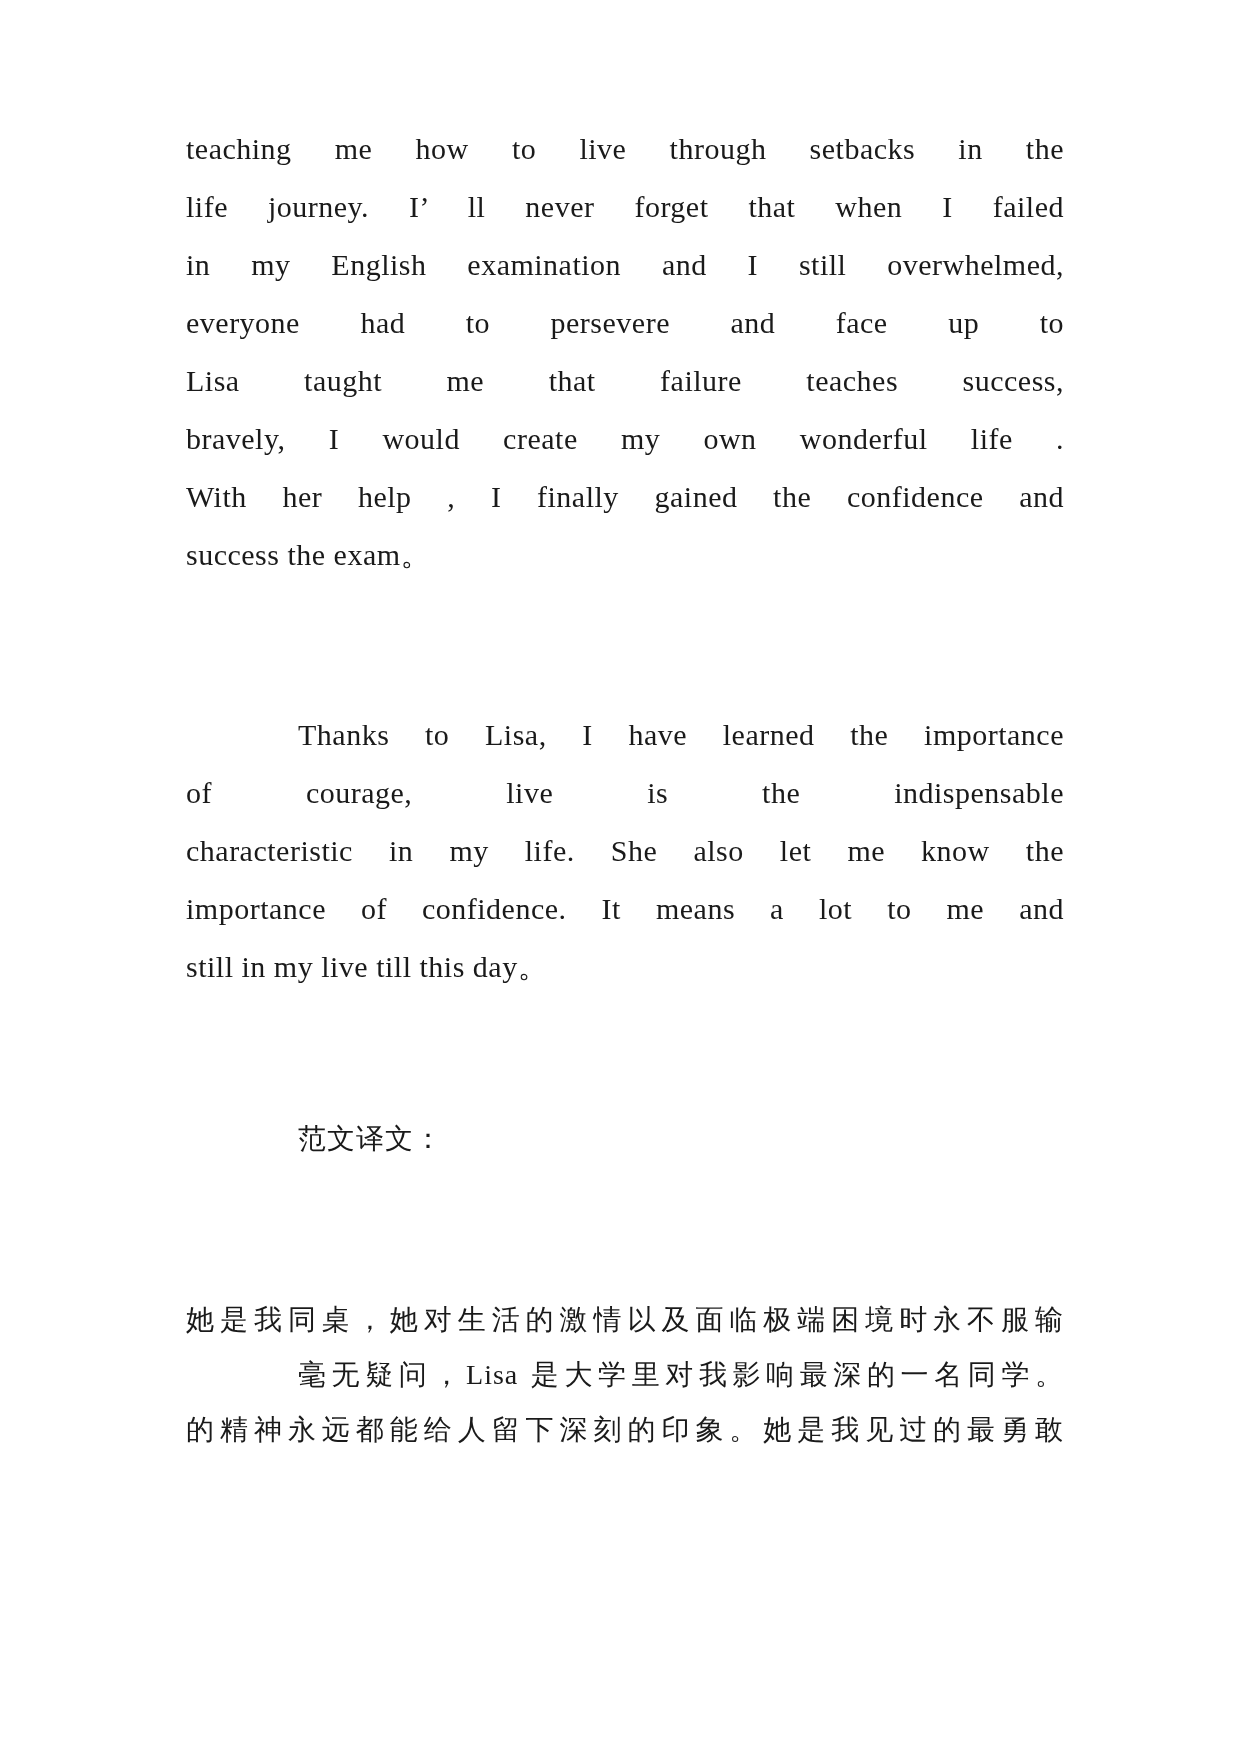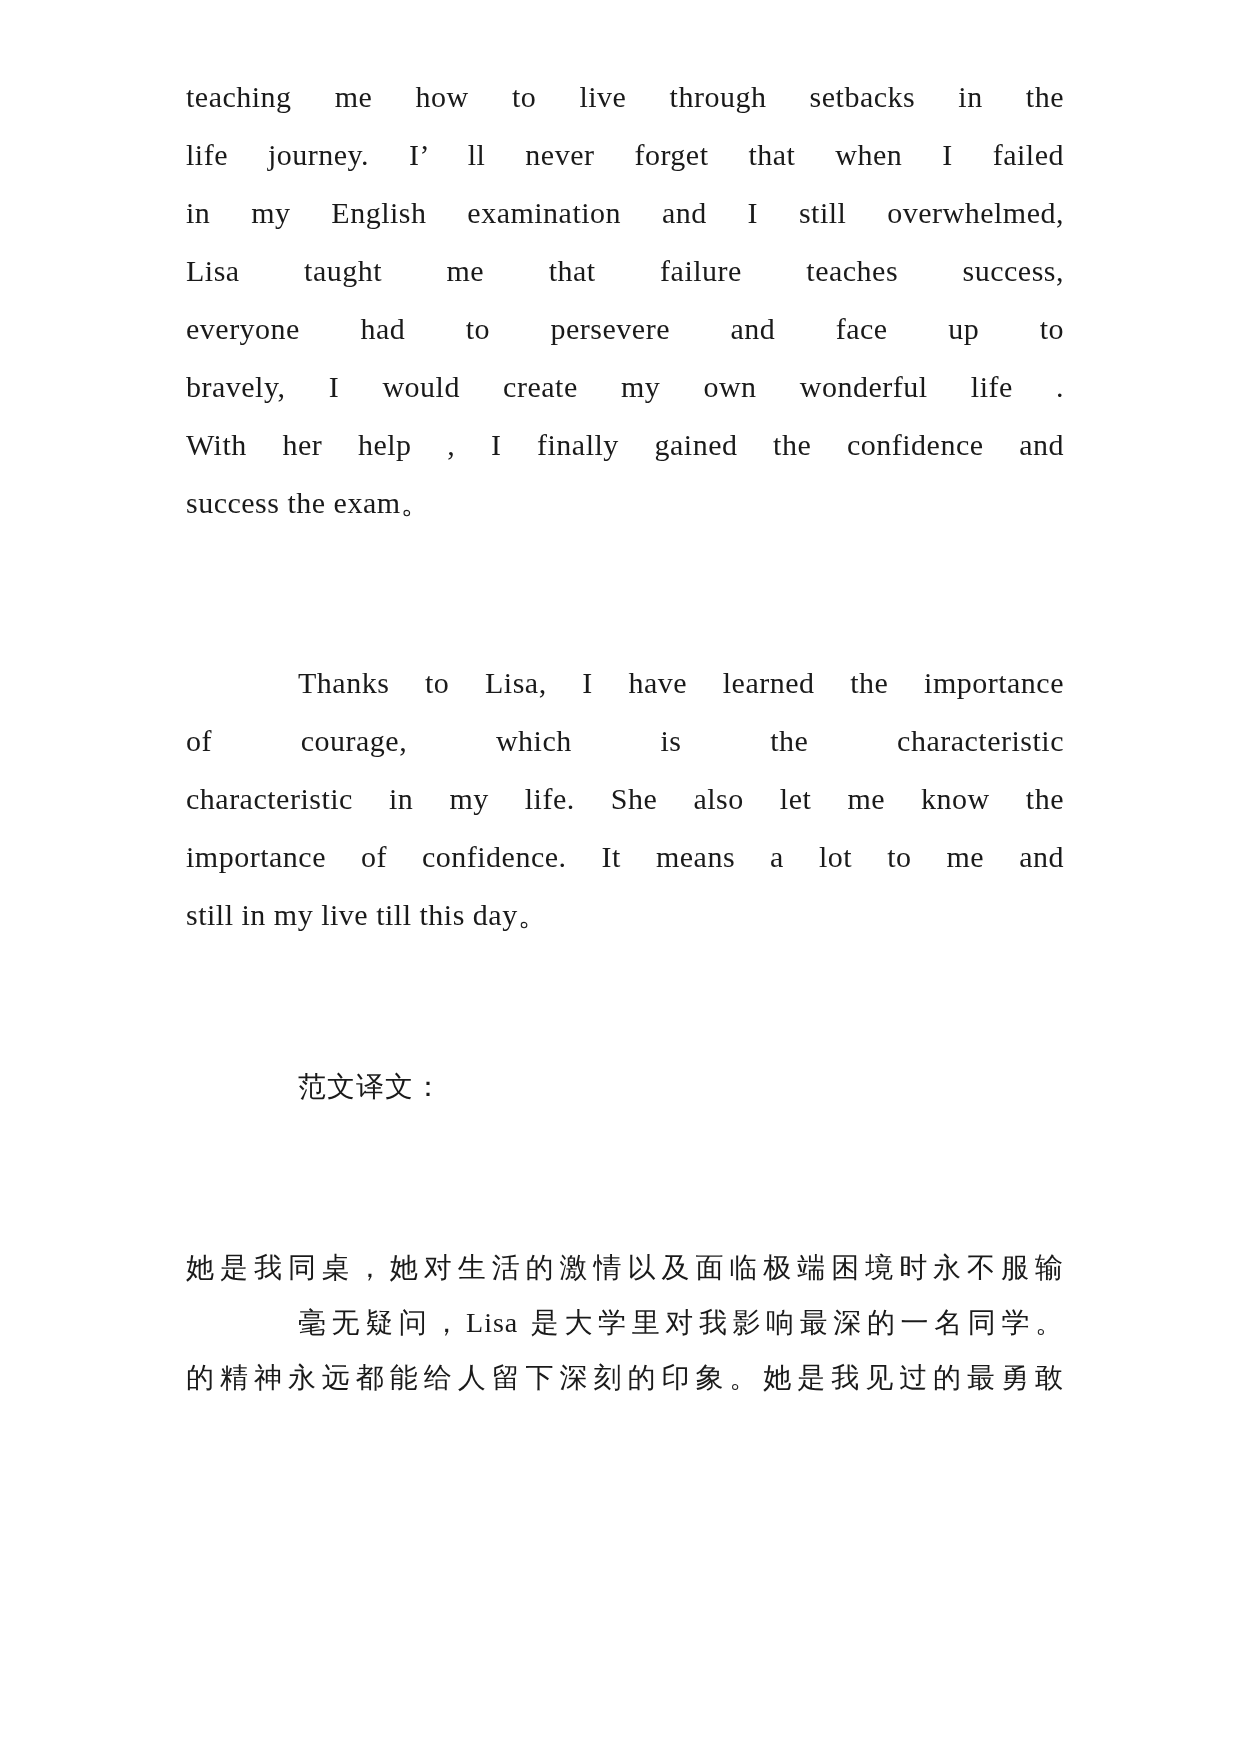--- a/index.html
+++ b/index.html
@@ -13,21 +13,21 @@
     height: 1754px;
     background: #ffffff;
     overflow: hidden;
     font-family: "Liberation Serif", "DejaVu Serif", serif;
     color: #1a1a1a;
   }
   .content {
     box-sizing: border-box;
     margin-left: 186px;
     width: 878px;
-    padding-top: 68px;
+    padding-top: 120px;
   }
   .para { margin: 0; }
   .para-english-2   { margin-top: 122px; }
   .para-heading     { margin-top: 114px; }
   .para-chinese     { margin-top: 124px; }
 
   .line {
     display: block;
     text-align: justify;
     text-align-last: left;
@@ -53,29 +53,29 @@
 </style>
 </head>
 <body>
 
 <div class="page">
   <div class="content">
     <div class="para en para-english-1">
         <div class="line stretch">teaching me how to live through setbacks in the</div>
         <div class="line stretch">life journey. I’ ll never forget that when I failed</div>
         <div class="line stretch">in my English examination and I still overwhelmed,</div>
+        <div class="line stretch">everyone had to persevere and face up to</div>
         <div class="line stretch">Lisa taught me that failure teaches success,</div>
-        <div class="line stretch">everyone had to persevere and face up to</div>
         <div class="line stretch">bravely, I would create my own wonderful life .</div>
         <div class="line stretch">With her help , I finally gained the confidence and</div>
         <div class="line">success the exam。</div>
       </div>
     <div class="para en para-english-2">
         <div class="line stretch indent">Thanks to Lisa, I have learned the importance</div>
-        <div class="line stretch">of courage, which is the characteristic</div>
+        <div class="line stretch">of courage, live is the indispensable</div>
         <div class="line stretch">characteristic in my life. She also let me know the</div>
         <div class="line stretch">importance of confidence. It means a lot to me and</div>
         <div class="line">still in my live till this day。</div>
       </div>
     <div class="para zh para-heading">
         <div class="line indent">范文译文：</div>
       </div>
     <div class="para zh para-chinese">
         <div class="line stretch">她是我同桌，她对生活的激情以及面临极端困境时永不服输</div>
         <div class="line stretch indent">毫无疑问，Lisa 是大学里对我影响最深的一名同学。</div>

